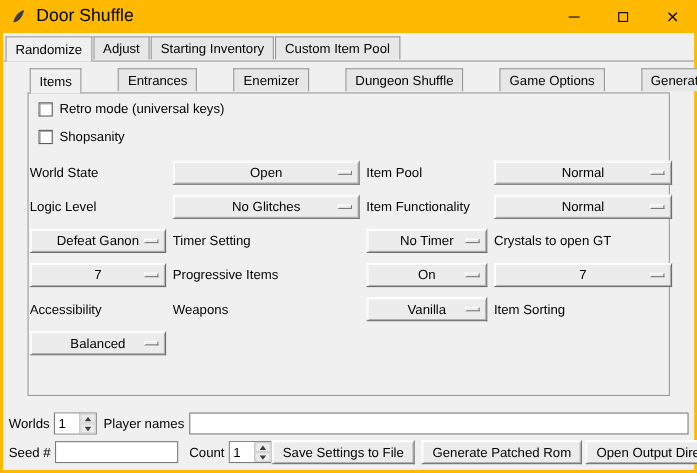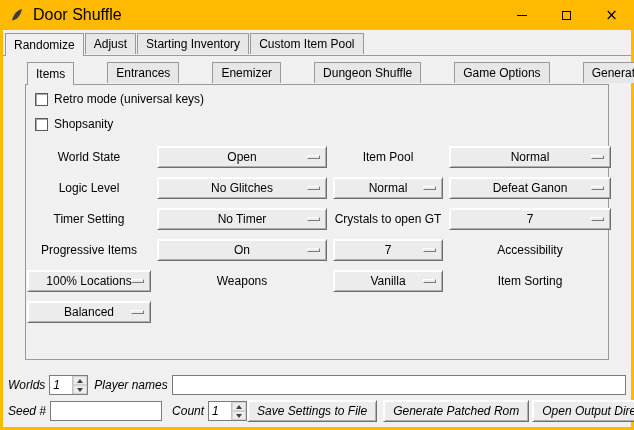--- a/index.html
+++ b/index.html
@@ -64,36 +64,36 @@
     flex: 0 0 auto;
   }
   
   .opt-grid {
     display: grid;
     grid-template-columns: 124px 170px 110px 162px;
     column-gap: 6px; row-gap: 9px;
     align-items: center;
     margin-top: 14px;
   }
-  .opt-label { text-align: center; white-space: nowrap; }
+  .opt-label { text-align: left; white-space: nowrap; }
   .mbtn {
     position: relative; height: 22px;
     display: flex; align-items: center; justify-content: center;
     background: #ececec;
     border: 1px solid; border-color: #fdfdfd #6e6e6e #6e6e6e #fdfdfd;
     box-shadow: inset 1px 1px 0 #fff, inset -1px -1px 0 #b0b0b0;
     cursor: default; white-space: nowrap;
   }
   .mbtn .ind {
     position: absolute; right: 6px; top: 8px;
     width: 13px; height: 4px; background: #ececec;
     border: 1px solid; border-color: #fff #787878 #787878 #fff;
   }
   
-  .bottom { position: absolute; left: 0; right: 0; bottom: 0; padding: 0 5px; font-style: italic; }
+  .bottom { position: absolute; left: 0; right: 0; bottom: 0; padding: 0 5px; }
   .brow { display: flex; align-items: center; margin-bottom: 5px; }
   .lbl { white-space: nowrap; }
   .entry {
     height: 20px; background: #fff; border: 1px solid #7b7b7b;
     padding: 0 3px; font: inherit; outline: none;
   }
   .spin { display: flex; height: 20px; border: 1px solid #7b7b7b; background: #fff; }
   .spin input { width: 22px; border: none; outline: none; font: inherit; padding: 0 3px; }
   .spin-arrows { display: flex; flex-direction: column; width: 15px; border-left: 1px solid #c3c3c3; }
   .spin-btn {
@@ -180,20 +180,21 @@
             <div class="mbtn">
               <span>Normal</span>
               <span class="ind"></span>
             </div>
 
             <span class="opt-label">Logic Level</span>
             <div class="mbtn">
               <span>No Glitches</span>
               <span class="ind"></span>
             </div>
+            <span class="opt-label">Item Functionality</span>
             <div class="mbtn">
               <span>Normal</span>
               <span class="ind"></span>
             </div>
 
             <div class="mbtn">
               <span>Defeat Ganon</span>
               <span class="ind"></span>
             </div>
             <span class="opt-label">Timer Setting</span>
@@ -211,24 +212,20 @@
             <div class="mbtn">
               <span>On</span>
               <span class="ind"></span>
             </div>
 
             <div class="mbtn">
               <span>7</span>
               <span class="ind"></span>
             </div>
             <span class="opt-label">Accessibility</span>
-            <div class="mbtn">
-              <span>100% Locations</span>
-              <span class="ind"></span>
-            </div>
 
             <span class="opt-label">Weapons</span>
             <div class="mbtn">
               <span>Vanilla</span>
               <span class="ind"></span>
             </div>
             <span class="opt-label">Item Sorting</span>
             <div class="mbtn">
               <span>Balanced</span>
               <span class="ind"></span>

